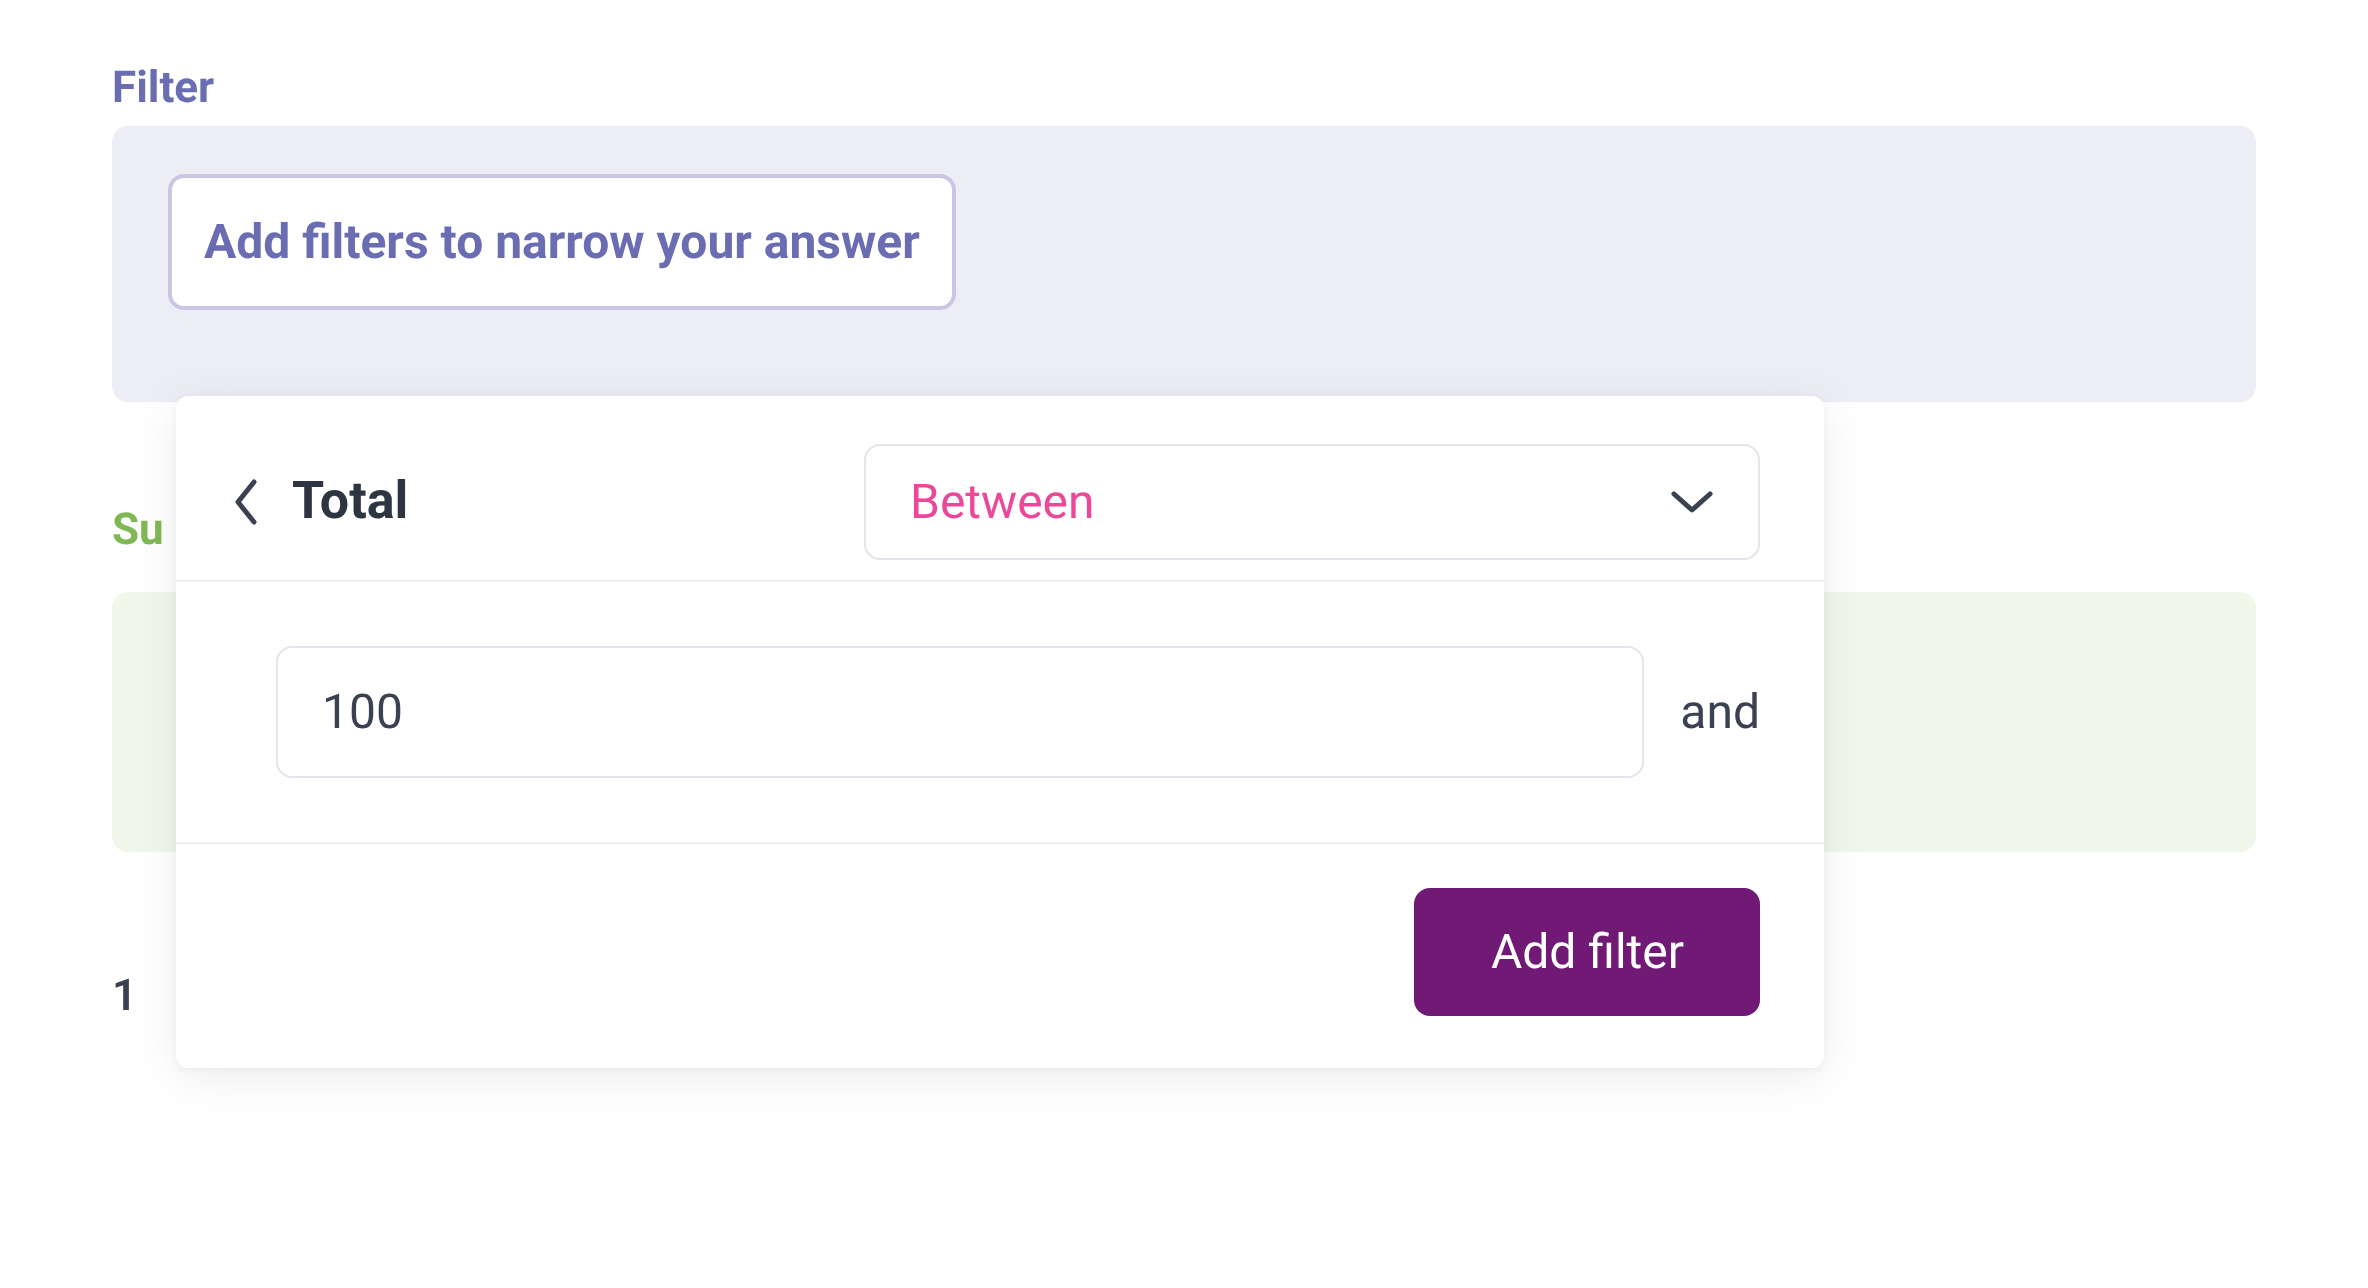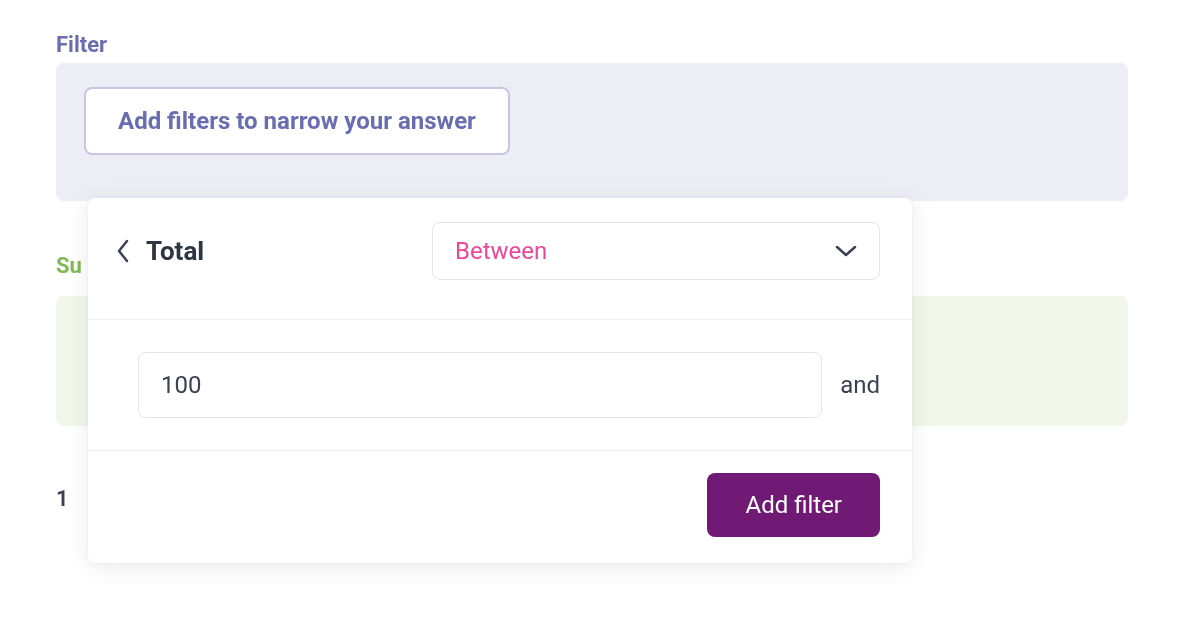--- a/index.html
+++ b/index.html
@@ -30,21 +30,21 @@
       border-radius: 8px;
       padding: 24px 28px;
       width: 100%;
       height: 138px;
     }
     .filter-pill {
       display: inline-block;
       background: #ffffff;
       border: 2px solid #c9c5e3;
       border-radius: 8px;
-      padding: 18px 32px;
+      padding: 18px 16px;
       font-size: 24px;
       font-weight: 700;
       color: #6a6db1;
       cursor: pointer;
     }
     .summarize-section {
       margin-top: 52px;
     }
     .summarize-label {
       font-size: 22px;
@@ -71,21 +71,21 @@
       width: 824px;
       background: #ffffff;
       border-radius: 6px;
       box-shadow: 0 4px 24px rgba(0,0,0,0.08), 0 1px 4px rgba(0,0,0,0.04);
       z-index: 100;
     }
     .popover-header {
       display: flex;
       align-items: center;
       justify-content: space-between;
-      padding: 24px 32px 39px 28px;
+      padding: 24px 32px 10px 28px;
       border-bottom: 1px solid #eceef1;
     }
     .popover-header-left {
       display: flex;
       align-items: center;
     }
     .back-icon {
       display: flex;
       align-items: center;
       margin-right: 16px;

